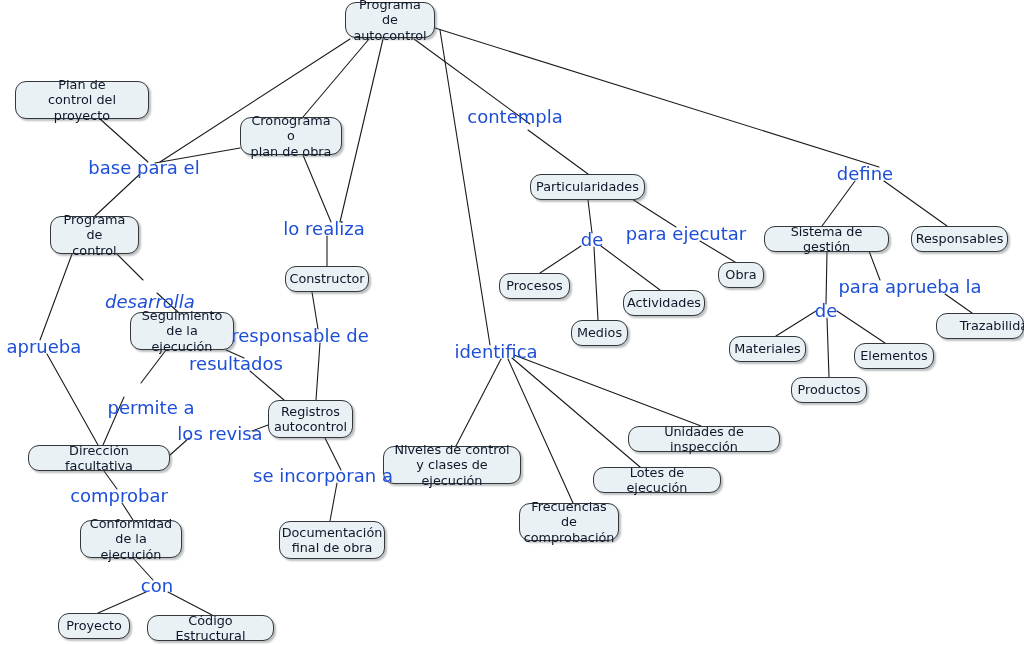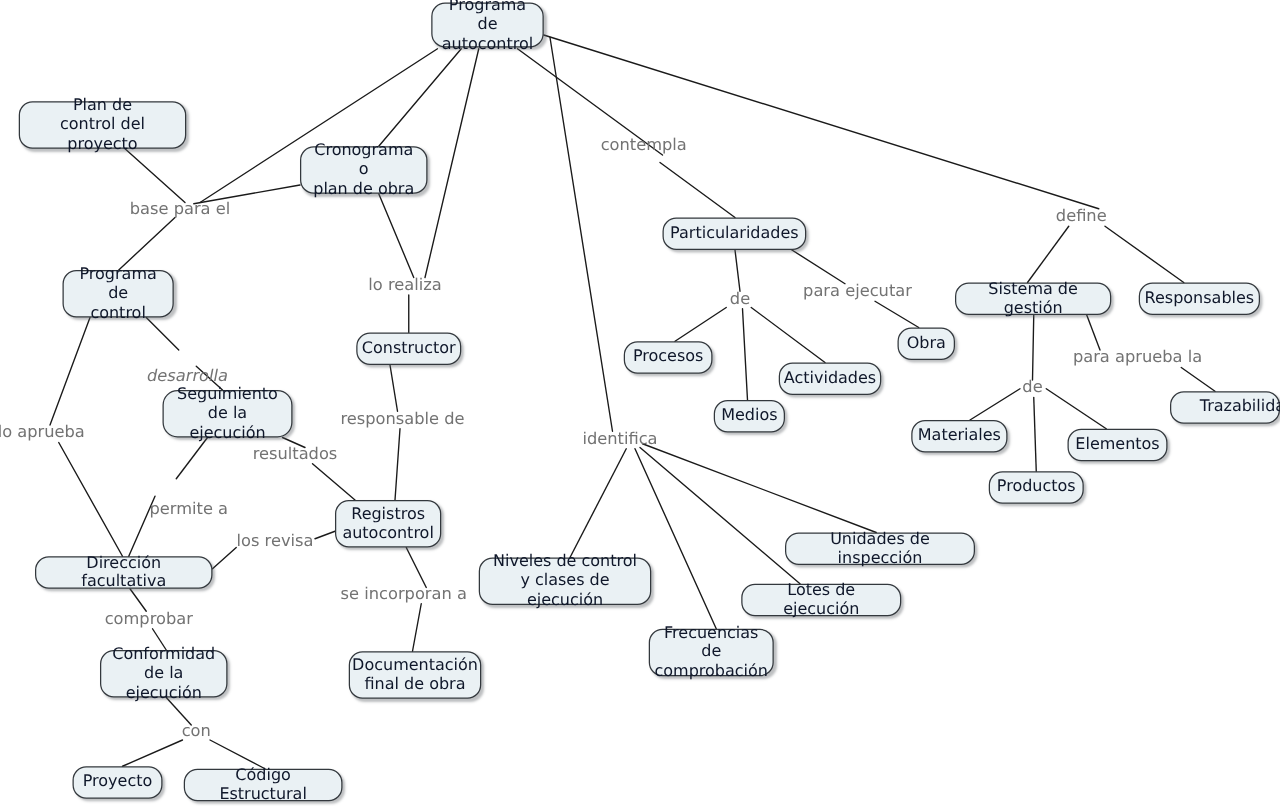--- a/index.html
+++ b/index.html
@@ -47,22 +47,22 @@
     font-size: 12.8px;
     padding: 2px 8px;
     white-space: pre-line;
     z-index: 2;
   }
   .node.root {
     font-size: 12.8px;
   }
   .link-label {
     position: absolute;
-    color: #737373;
-    font-size: 13px;
+    color: #1d4ed8;
+    font-size: 18px;
     line-height: 1.1;
     white-space: nowrap;
     background: transparent;
     z-index: 3;
     transform: translate(-50%, -50%);
     text-align: center;
   }
 </style>
 </head>
 <body>
@@ -122,21 +122,21 @@
   <div id="node-layer">
       <div class="node root" style="left: 345px; top: 2px; width: 90px; height: 36px;">Programa de
 autocontrol</div>
       <div class="node" style="left: 15px; top: 81px; width: 134px; height: 38px;">Plan de
 control del proyecto</div>
       <div class="node" style="left: 240px; top: 117px; width: 102px; height: 38px;">Cronograma o
 plan de obra</div>
       <div class="node" style="left: 50px; top: 216px; width: 89px; height: 38px;">Programa de
 control</div>
       <div class="node" style="left: 285px; top: 266px; width: 84px; height: 26px;">Constructor</div>
-      <div class="node" style="left: 130px; top: 312px; width: 104px; height: 38px; border-radius: 12px;">Seguimiento
+      <div class="node" style="left: 130px; top: 312px; width: 104px; height: 38px;">Seguimiento
 de la ejecución</div>
       <div class="node" style="left: 268px; top: 400px; width: 85px; height: 38px;">Registros
 autocontrol</div>
       <div class="node" style="left: 28px; top: 445px; width: 142px; height: 26px;">Dirección facultativa</div>
       <div class="node" style="left: 80px; top: 520px; width: 102px; height: 38px;">Conformidad
 de la ejecución</div>
       <div class="node" style="left: 58px; top: 613px; width: 72px; height: 26px;">Proyecto</div>
       <div class="node" style="left: 147px; top: 615px; width: 127px; height: 26px;">Código Estructural</div>
       <div class="node" style="left: 279px; top: 521px; width: 106px; height: 38px;">Documentación
 final de obra</div>
@@ -160,21 +160,21 @@
     </div>
   <div id="label-layer">
       <div class="link-label" style="left: 144px; top: 168px;">base para el</div>
       <div class="link-label" style="left: 324px; top: 229px;">lo realiza</div>
       <div class="link-label" style="left: 515px; top: 117px;">contempla</div>
       <div class="link-label" style="left: 865px; top: 174px;">define</div>
       <div class="link-label" style="left: 496px; top: 352px;">identifica</div>
       <div class="link-label" style="left: 150px; top: 302px; font-style: italic;">desarrolla</div>
       <div class="link-label" style="left: 33px; top: 347px;">lo aprueba</div>
       <div class="link-label" style="left: 129px; top: 408px; margin-left: 22px;">permite a</div>
-      <div class="link-label" style="left: 322px; top: 336px; text-align: center;">responsable de</div>
+      <div class="link-label" style="left: 300px; top: 336px; text-align: center;">responsable de</div>
       <div class="link-label" style="left: 236px; top: 364px;">resultados</div>
       <div class="link-label" style="left: 220px; top: 434px;">los revisa</div>
       <div class="link-label" style="left: 119px; top: 496px;">comprobar</div>
       <div class="link-label" style="left: 157px; top: 586px;">con</div>
       <div class="link-label" style="left: 323px; top: 476px;">se incorporan a</div>
       <div class="link-label" style="left: 592px; top: 240px;">de</div>
       <div class="link-label" style="left: 686px; top: 234px;">para ejecutar</div>
       <div class="link-label" style="left: 910px; top: 287px;">para aprueba la</div>
       <div class="link-label" style="left: 826px; top: 311px;">de</div>
     </div>

